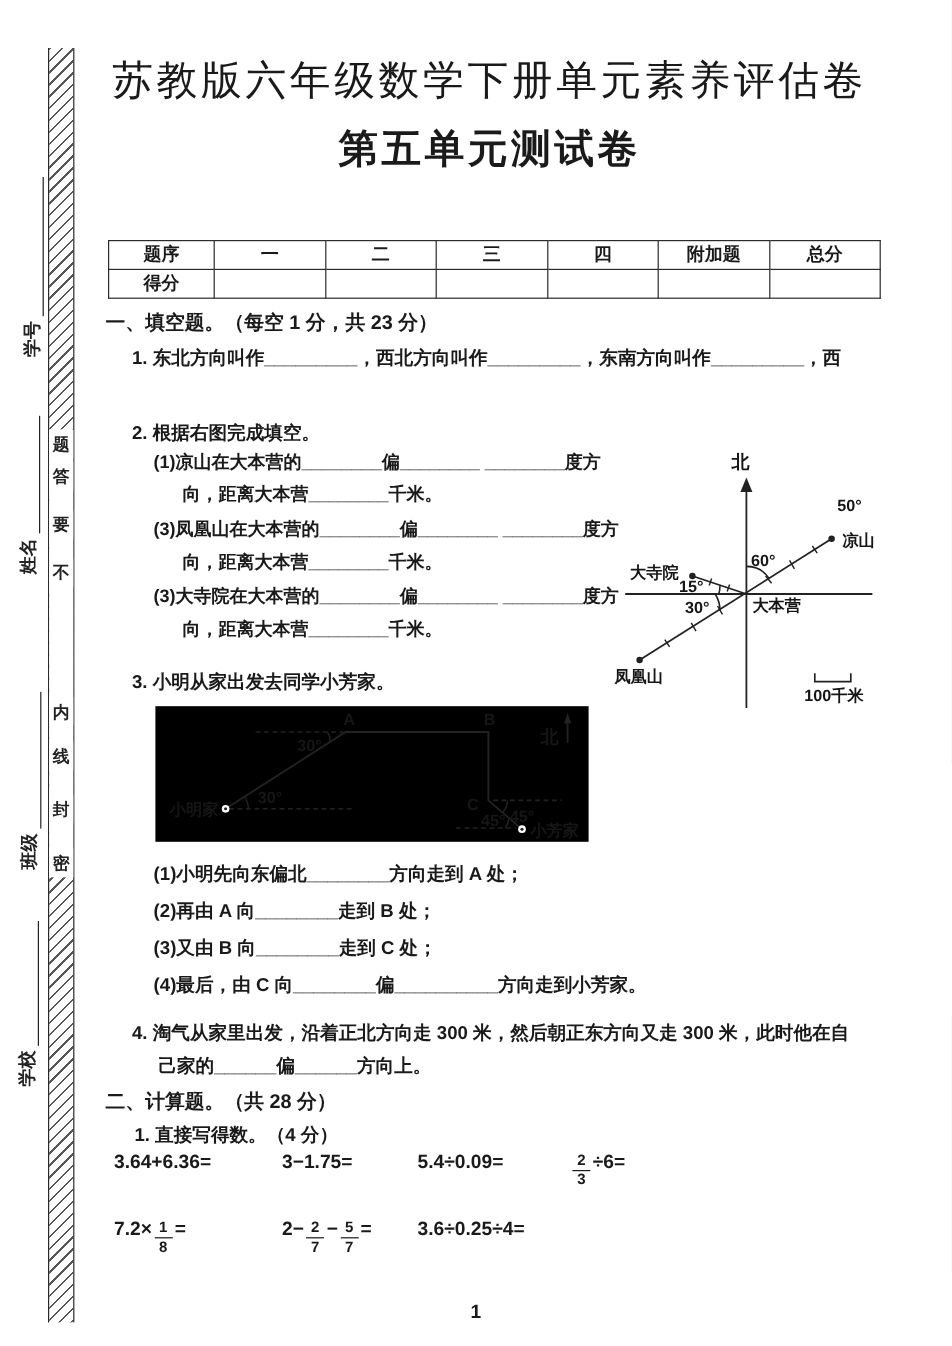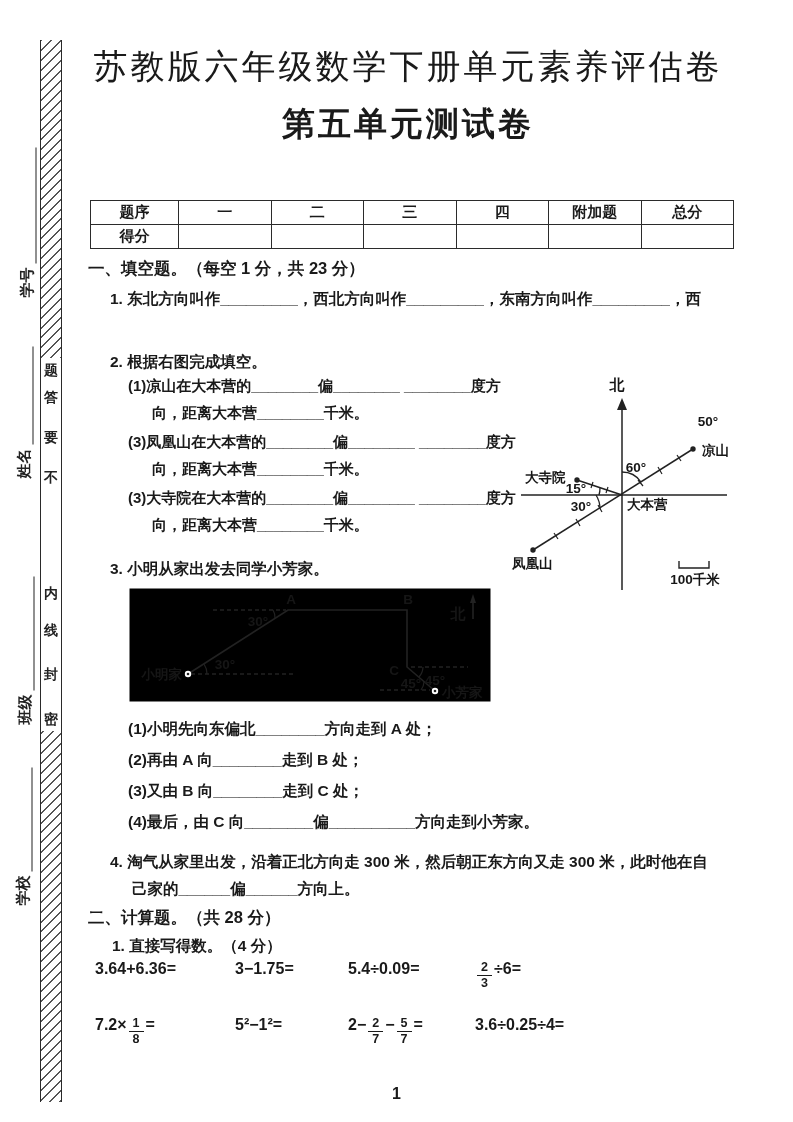--- a/index.html
+++ b/index.html
@@ -249,23 +249,20 @@
       </div>
     <div class="expr">
         <span>7.2×</span>
         <span class="frac">
           <span class="num">1</span>
           <span class="den">8</span>
         </span>
         <span>=</span>
       </div>
     <div class="expr">
-        <span>5²−1²=</span>
-      </div>
-    <div class="expr">
         <span>2−</span>
         <span class="frac">
           <span class="num">2</span>
           <span class="den">7</span>
         </span>
         <span>−</span>
         <span class="frac">
           <span class="num">5</span>
           <span class="den">7</span>
         </span>

